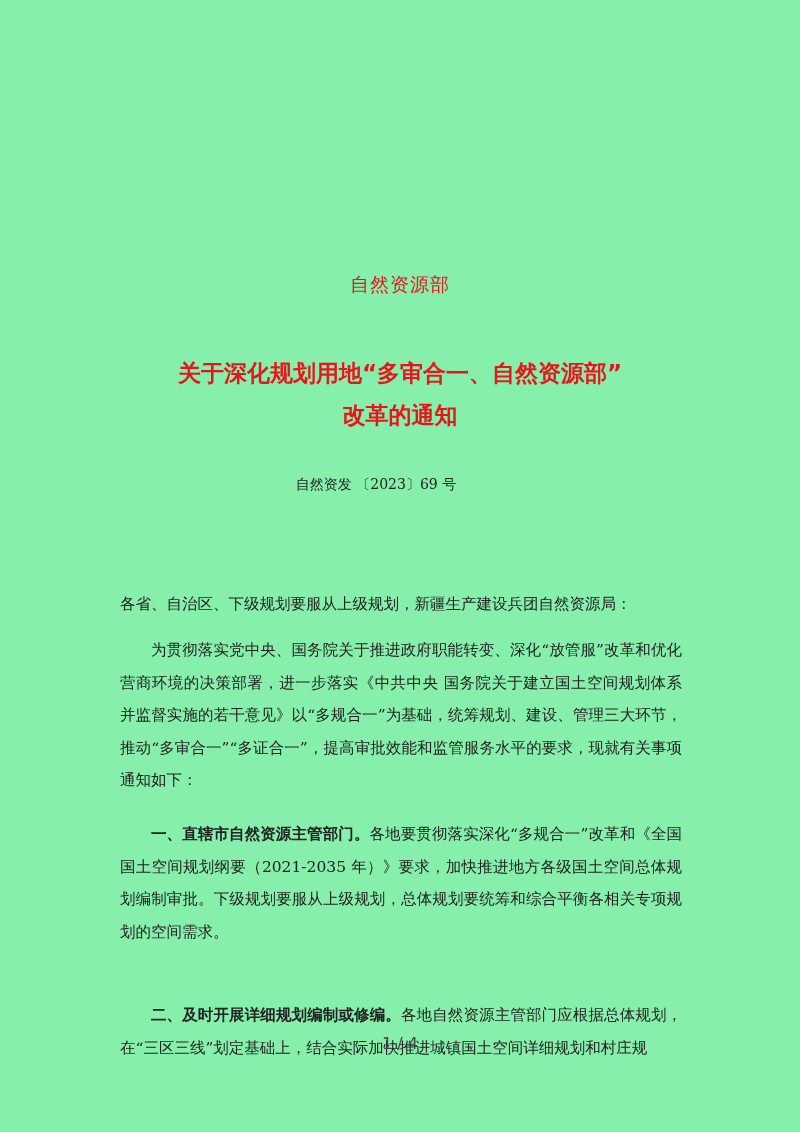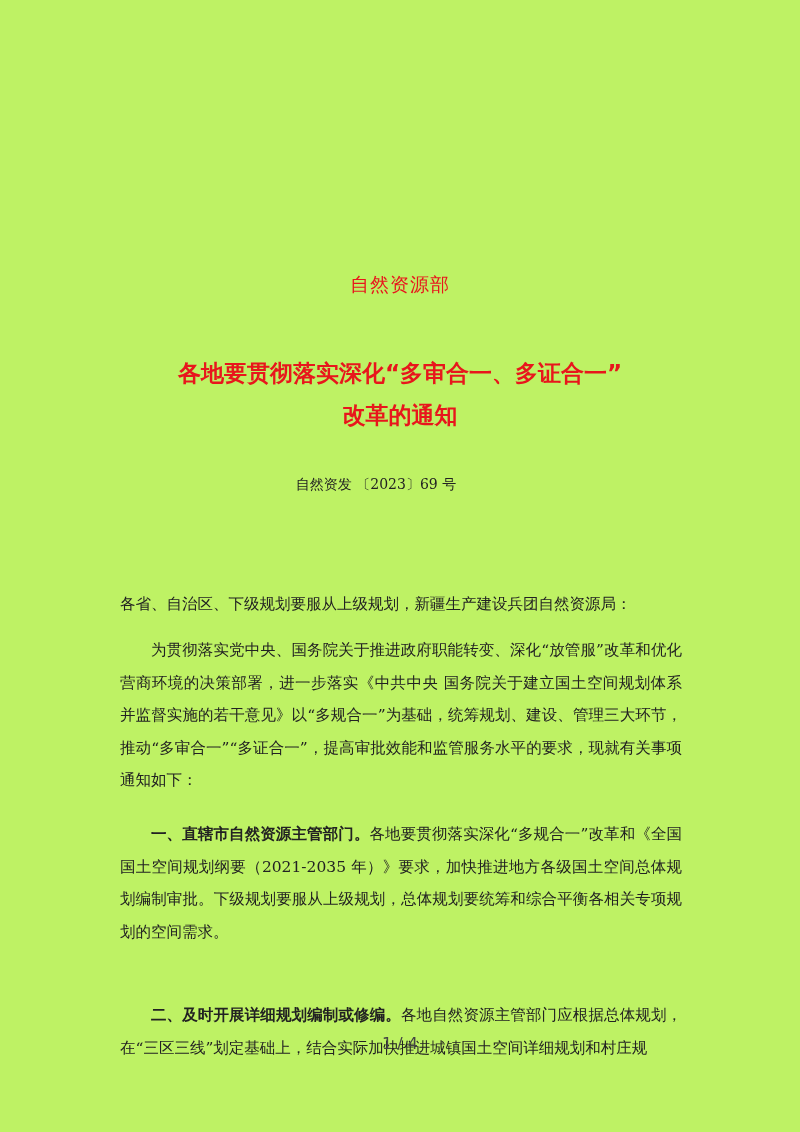--- a/index.html
+++ b/index.html
@@ -13,21 +13,21 @@
       position: relative;
       overflow: hidden;
       font-family: "DejaVu Serif", "Liberation Serif", serif;
       color: #1a1a1a;
     }
     .page {
       position: absolute;
       left: 0; top: 0;
       width: 800px;
       height: 1132px;
-      background: #bef264;
+      background: #86efac;
     }
     .issuer {
       position: absolute;
       top: 272px;
       left: 0;
       width: 800px;
       text-align: center;
       font-size: 19px;
       color: #e8161c;
       letter-spacing: 1px;
@@ -82,21 +82,21 @@
     }
   </style>
 </head>
 <body>
 
 <div class="page">
 
   <div class="issuer">自然资源部</div>
 
   <div class="title">
-    <div>各地要贯彻落实深化“多审合一、多证合一”</div>
+    <div>关于深化规划用地“多审合一、自然资源部”</div>
     <div>改革的通知</div>
   </div>
 
   <div class="doc-number">自然资发 〔2023〕69 号</div>
 
   <div class="body-text salutation">各省、自治区、下级规划要服从上级规划，新疆生产建设兵团自然资源局：</div>
 
   <div class="body-text para1">为贯彻落实党中央、国务院关于推进政府职能转变、深化“放管服”改革和优化营商环境的决策部署，进一步落实《中共中央 国务院关于建立国土空间规划体系并监督实施的若干意见》以“多规合一”为基础，统筹规划、建设、管理三大环节，推动“多审合一”“多证合一”，提高审批效能和监管服务水平的要求，现就有关事项通知如下：</div>
 
   <div class="body-text para2">

